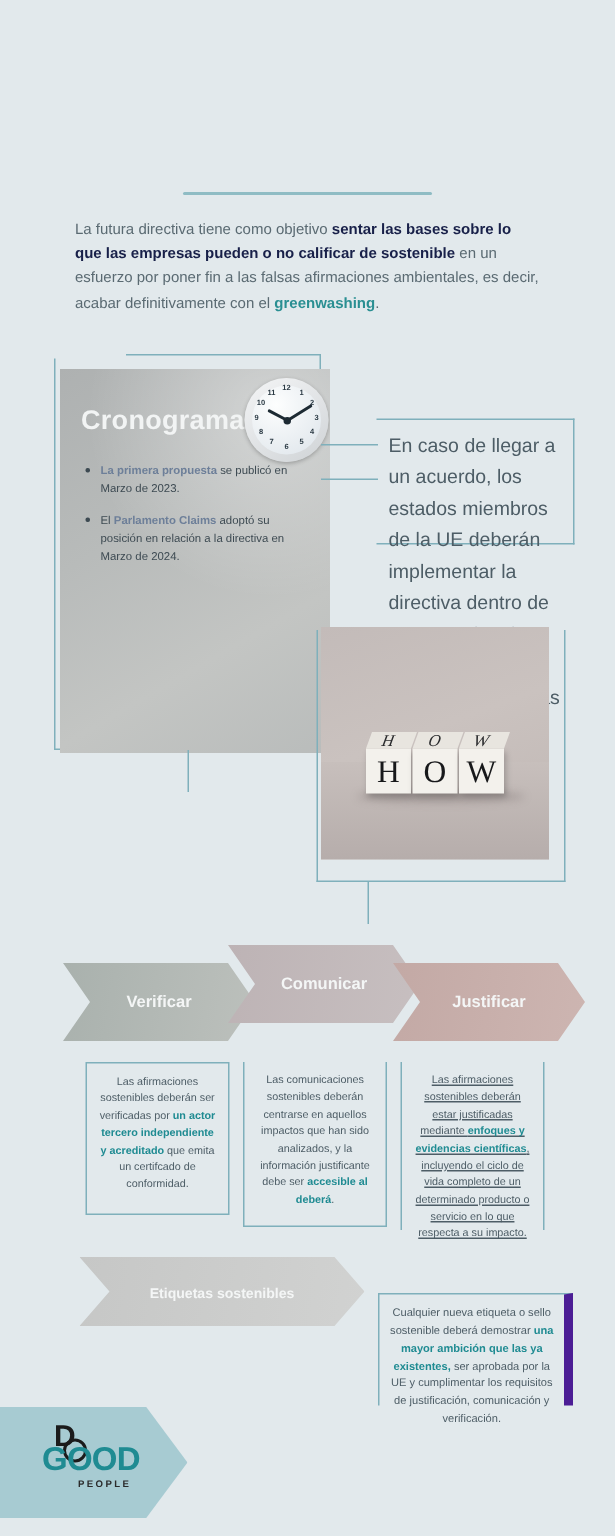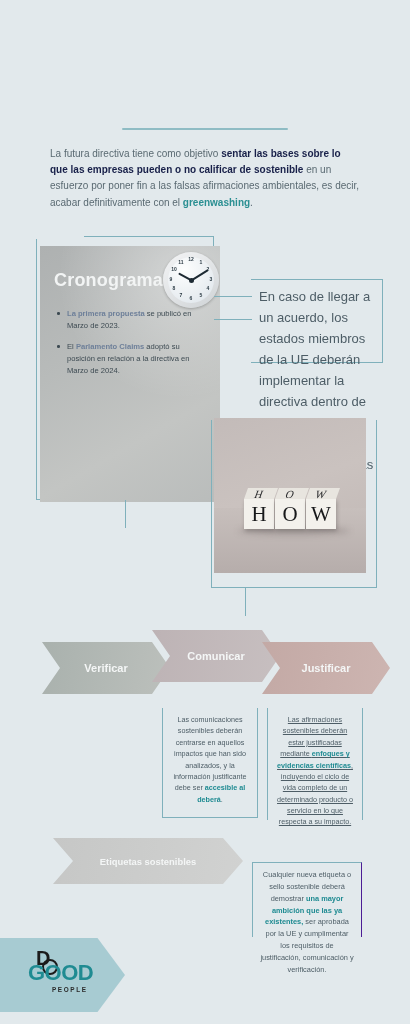--- a/index.html
+++ b/index.html
@@ -155,22 +155,22 @@
 
   
   .chev-etq{
     position:absolute;left:53px;top:838px;width:190px;height:46px;
     background:linear-gradient(100deg,#c6c7c6,#d1d2d1);
     display:flex;align-items:center;justify-content:center;
     color:#f4f6f6;font-weight:bold;font-size:9.4px;
     clip-path:polygon(0 0, calc(100% - 20px) 0, 100% 50%, calc(100% - 20px) 100%, 0 100%, 20px 50%);
   }
   .note-labels{
-    position:absolute;left:252px;top:862px;width:110px;height:75px;
-    border-top:1px solid #7fb0bb;border-right:1px solid #4c1d95;border-left:1px solid #7fb0bb;
+    position:absolute;left:252px;top:862px;width:130px;height:75px;
+    border-top:1px solid #7fb0bb;border-right:6px solid #4c1d95;border-left:1px solid #7fb0bb;
     box-sizing:border-box;padding:6px 7px 0 7px;text-align:center;
     font-size:7.4px;line-height:1.6;color:#4d5d66;
   }
   .note-labels b{color:#1f8b92;}
 
   
   .logo-shape{
     position:absolute;left:0;top:938px;width:125px;height:74px;
     background:#a7cbd2;
     clip-path:polygon(0 0, 78% 0, 100% 50%, 78% 100%, 0 100%);
@@ -276,20 +276,23 @@
   <div class="chev chev-1">
     <span>Verificar</span>
   </div>
   <div class="chev chev-2">
     <span>Comunicar</span>
   </div>
   <div class="chev chev-3">
     <span>Justificar</span>
   </div>
 
+  <div class="dbox d1">
+    <span>Las afirmaciones sostenibles deberán ser verificadas por </span><b>un actor tercero independiente y acreditado</b><span> que emita un certifcado de conformidad.</span>
+  </div>
   <div class="dbox d2">
     <span>Las comunicaciones sostenibles deberán centrarse en aquellos impactos que han sido analizados, y la información justificante debe ser </span><b>accesible al deberá</b><span>.</span>
   </div>
   <div class="dbox d3">
     <span>Las afirmaciones sostenibles deberán estar justificadas mediante </span><b>enfoques y evidencias científicas</b><span>, incluyendo el ciclo de vida completo de un determinado producto o servicio en lo que respecta a su impacto.</span>
   </div>
 
   <div class="chev-etq">
     <span>Etiquetas sostenibles</span>
   </div>

